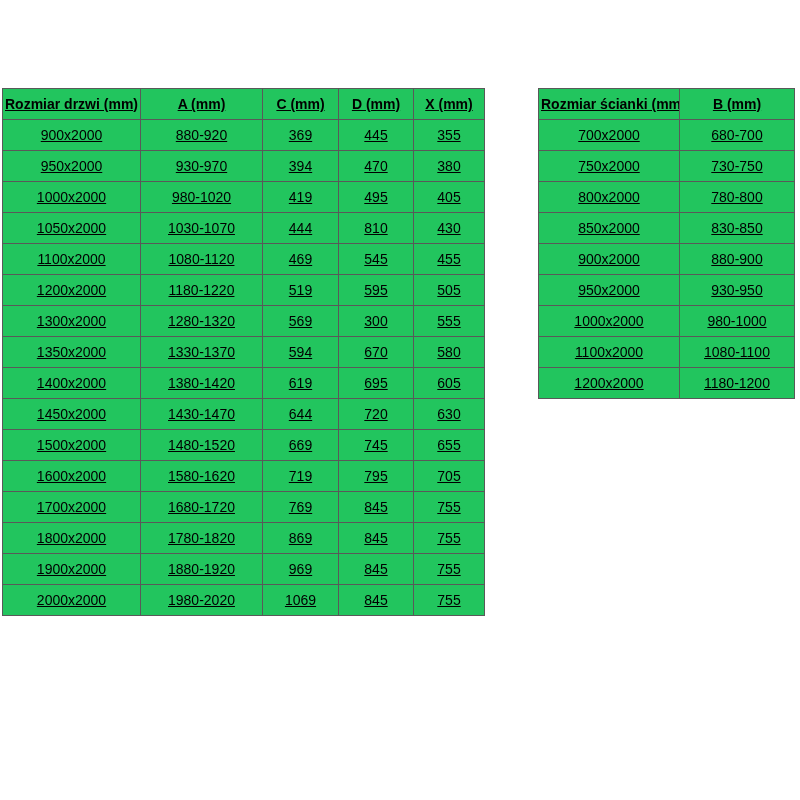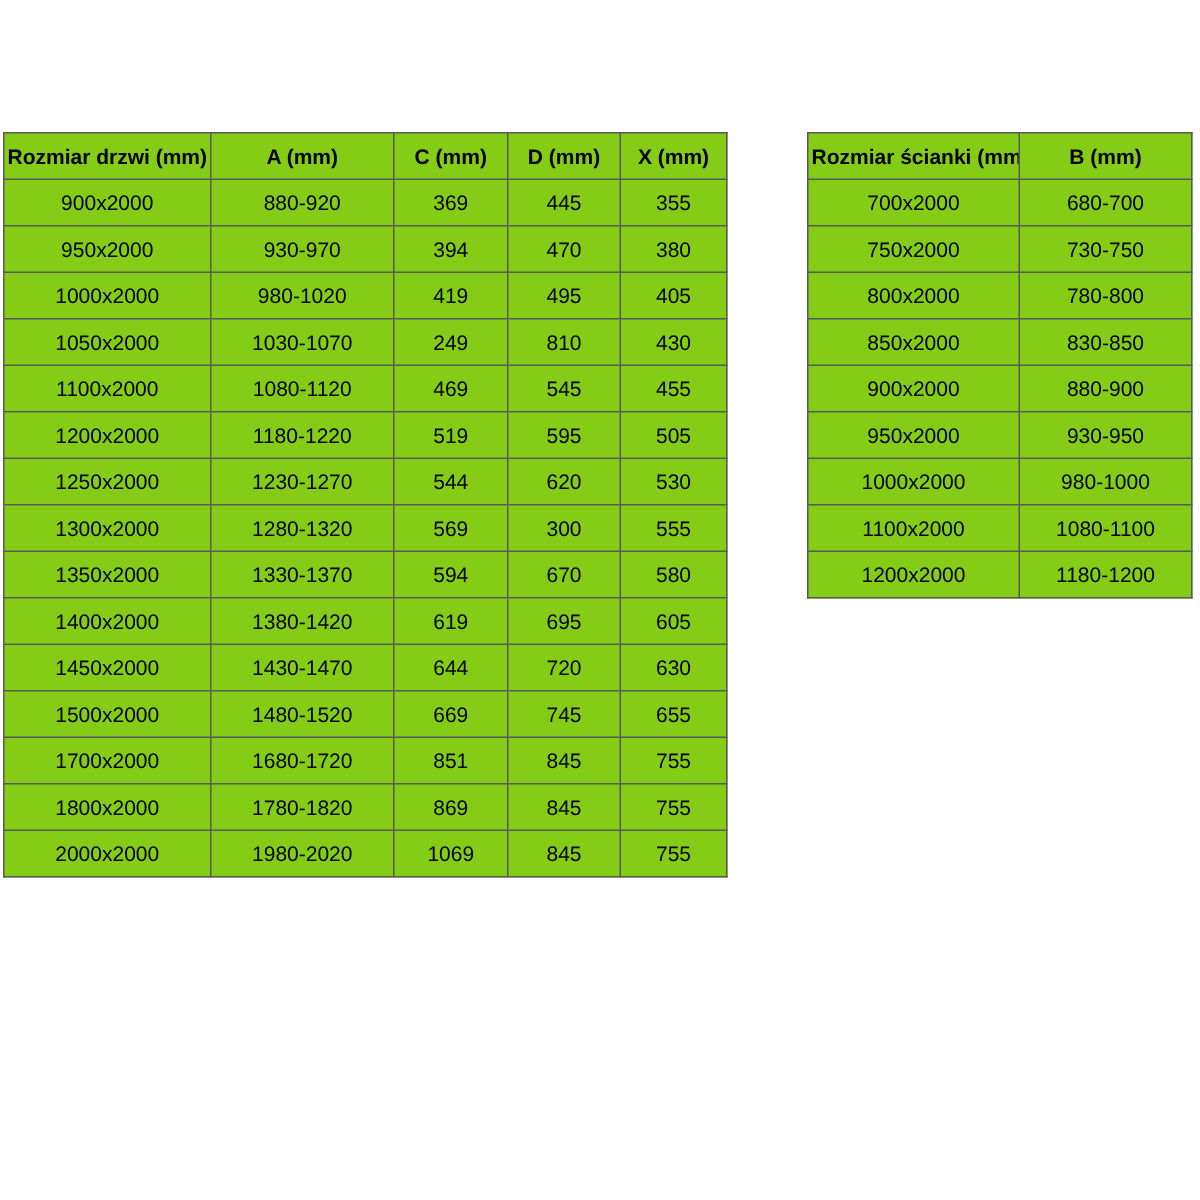--- a/index.html
+++ b/index.html
@@ -11,21 +11,22 @@
     height: 800px;
     background: #ffffff;
     position: relative;
     font-family: "Liberation Sans", sans-serif;
     overflow: hidden;
   }
   table.spec-table {
     border-collapse: collapse;
     position: absolute;
     table-layout: fixed;
-    background: #84cc16;
+    background: #22c55e;
+    text-decoration: underline;
   }
   table.spec-table th,
   table.spec-table td {
     border: 1px solid #595959;
     text-align: center;
     vertical-align: middle;
     font-size: 14px;
     color: #000000;
     height: 30px;
     padding: 0 2px;
@@ -84,46 +85,39 @@
       <tr>
         <td>1000x2000</td>
         <td>980-1020</td>
         <td>419</td>
         <td>495</td>
         <td>405</td>
       </tr>
       <tr>
         <td>1050x2000</td>
         <td>1030-1070</td>
-        <td>249</td>
+        <td>444</td>
         <td>810</td>
         <td>430</td>
       </tr>
       <tr>
         <td>1100x2000</td>
         <td>1080-1120</td>
         <td>469</td>
         <td>545</td>
         <td>455</td>
       </tr>
       <tr>
         <td>1200x2000</td>
         <td>1180-1220</td>
         <td>519</td>
         <td>595</td>
         <td>505</td>
       </tr>
       <tr>
-        <td>1250x2000</td>
-        <td>1230-1270</td>
-        <td>544</td>
-        <td>620</td>
-        <td>530</td>
-      </tr>
-      <tr>
         <td>1300x2000</td>
         <td>1280-1320</td>
         <td>569</td>
         <td>300</td>
         <td>555</td>
       </tr>
       <tr>
         <td>1350x2000</td>
         <td>1330-1370</td>
         <td>594</td>
@@ -145,30 +139,44 @@
         <td>630</td>
       </tr>
       <tr>
         <td>1500x2000</td>
         <td>1480-1520</td>
         <td>669</td>
         <td>745</td>
         <td>655</td>
       </tr>
       <tr>
+        <td>1600x2000</td>
+        <td>1580-1620</td>
+        <td>719</td>
+        <td>795</td>
+        <td>705</td>
+      </tr>
+      <tr>
         <td>1700x2000</td>
         <td>1680-1720</td>
-        <td>851</td>
+        <td>769</td>
         <td>845</td>
         <td>755</td>
       </tr>
       <tr>
         <td>1800x2000</td>
         <td>1780-1820</td>
         <td>869</td>
+        <td>845</td>
+        <td>755</td>
+      </tr>
+      <tr>
+        <td>1900x2000</td>
+        <td>1880-1920</td>
+        <td>969</td>
         <td>845</td>
         <td>755</td>
       </tr>
       <tr>
         <td>2000x2000</td>
         <td>1980-2020</td>
         <td>1069</td>
         <td>845</td>
         <td>755</td>
       </tr>

